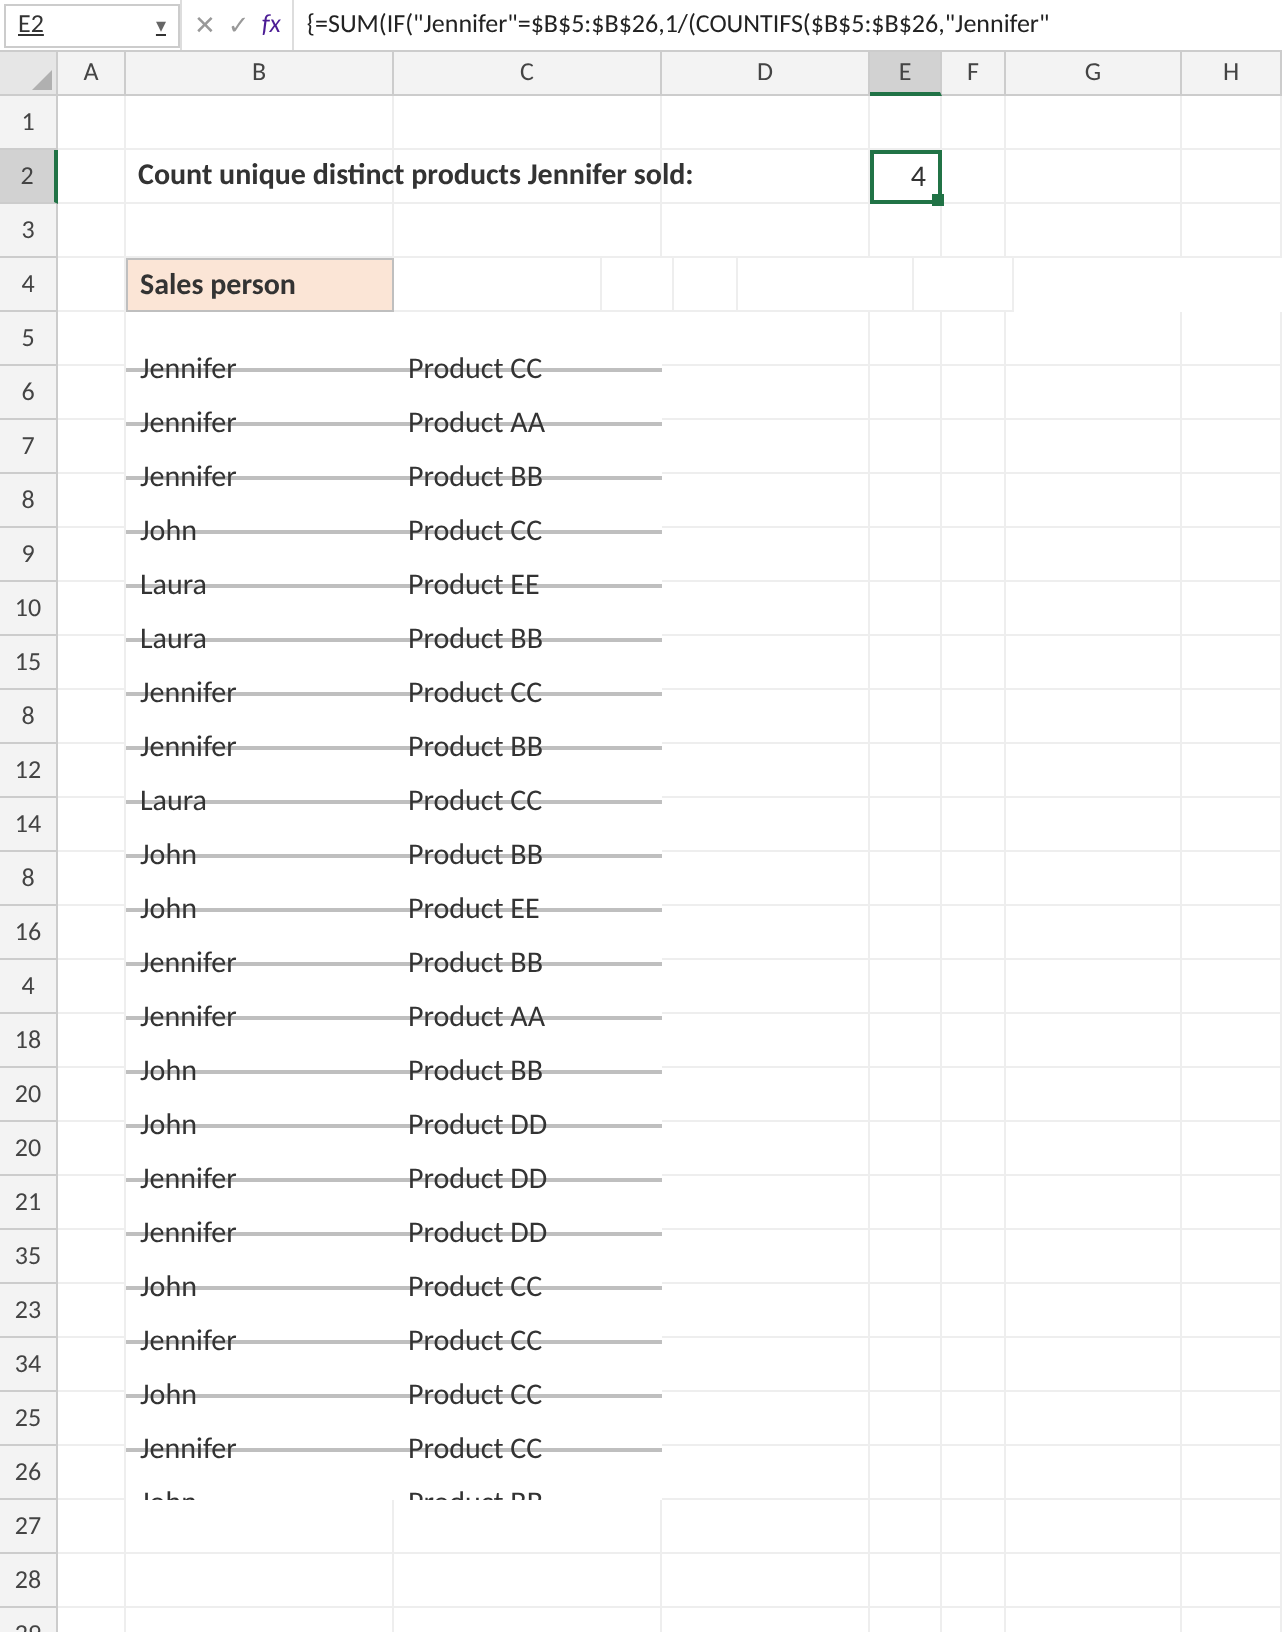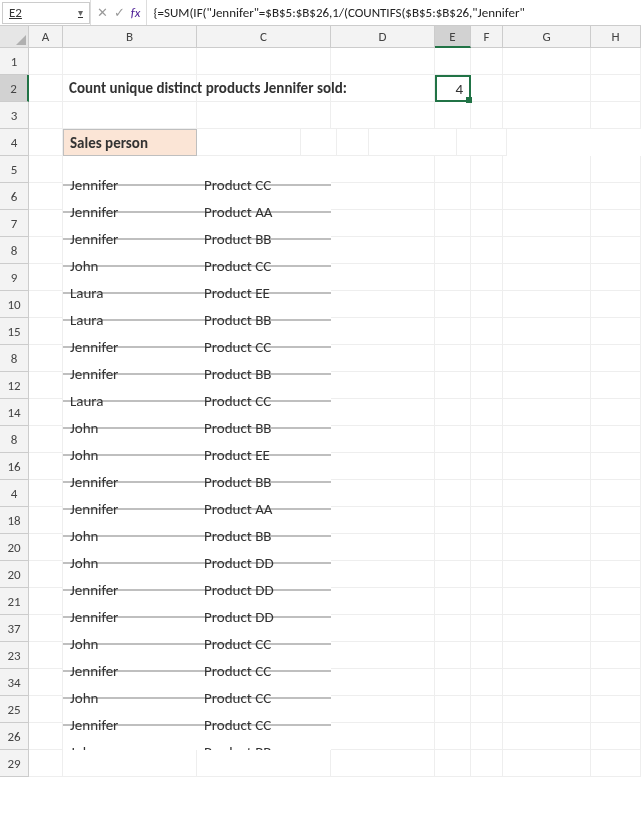--- a/index.html
+++ b/index.html
@@ -403,21 +403,21 @@
         <div class="cell cA "></div>
         <div class="cell cB tbl-cell" style="background: rgb(242, 242, 242);">Jennifer</div>
         <div class="cell cC tbl-cell" style="border: 1px solid rgb(191, 191, 191); background: rgb(242, 242, 242);">Product DD</div>
         <div class="cell cD "></div>
         <div class="cell cE "></div>
         <div class="cell cF "></div>
         <div class="cell cG "></div>
         <div class="cell cH "></div>
       </div>
       <div class="row">
-        <div class="row-h">37</div>
+        <div class="row-h">35</div>
         <div class="cell cA "></div>
         <div class="cell cB tbl-cell" style="background: rgb(242, 242, 242);">John</div>
         <div class="cell cC tbl-cell" style="border: 1px solid rgb(191, 191, 191); background: rgb(242, 242, 242);">Product CC</div>
         <div class="cell cD "></div>
         <div class="cell cE "></div>
         <div class="cell cF "></div>
         <div class="cell cG "></div>
         <div class="cell cH "></div>
       </div>
       <div class="row">
@@ -451,20 +451,42 @@
         <div class="cell cE "></div>
         <div class="cell cF "></div>
         <div class="cell cG "></div>
         <div class="cell cH "></div>
       </div>
       <div class="row">
         <div class="row-h">26</div>
         <div class="cell cA "></div>
         <div class="cell cB tbl-cell" style="background: rgb(242, 242, 242);">John</div>
         <div class="cell cC tbl-cell" style="border: 1px solid rgb(191, 191, 191); background: rgb(242, 242, 242);">Product BB</div>
+        <div class="cell cD "></div>
+        <div class="cell cE "></div>
+        <div class="cell cF "></div>
+        <div class="cell cG "></div>
+        <div class="cell cH "></div>
+      </div>
+      <div class="row">
+        <div class="row-h">27</div>
+        <div class="cell cA "></div>
+        <div class="cell cB "></div>
+        <div class="cell cC "></div>
+        <div class="cell cD "></div>
+        <div class="cell cE "></div>
+        <div class="cell cF "></div>
+        <div class="cell cG "></div>
+        <div class="cell cH "></div>
+      </div>
+      <div class="row">
+        <div class="row-h">28</div>
+        <div class="cell cA "></div>
+        <div class="cell cB "></div>
+        <div class="cell cC "></div>
         <div class="cell cD "></div>
         <div class="cell cE "></div>
         <div class="cell cF "></div>
         <div class="cell cG "></div>
         <div class="cell cH "></div>
       </div>
       <div class="row">
         <div class="row-h">29</div>
         <div class="cell cA "></div>
         <div class="cell cB "></div>

